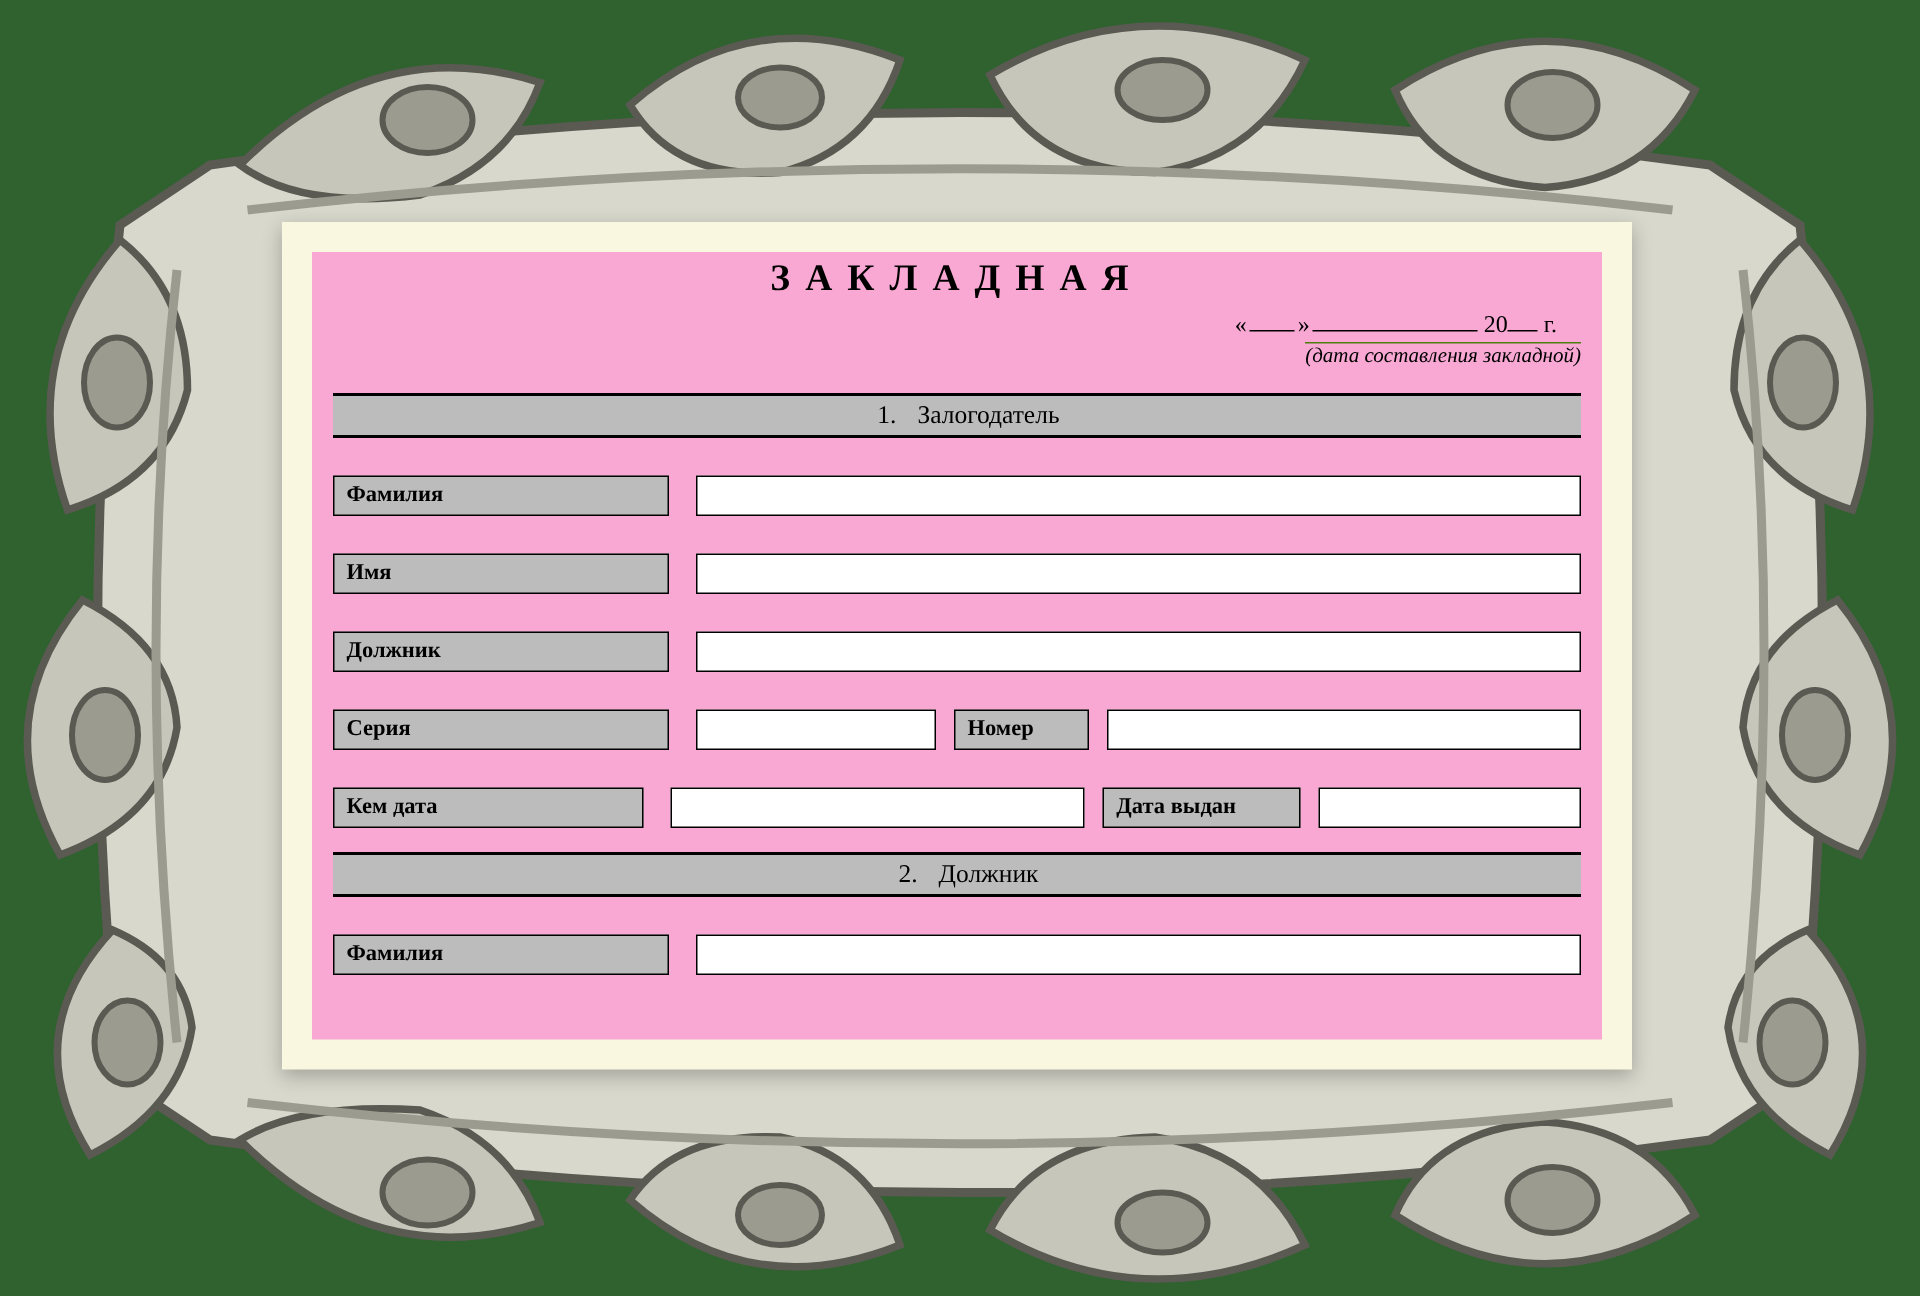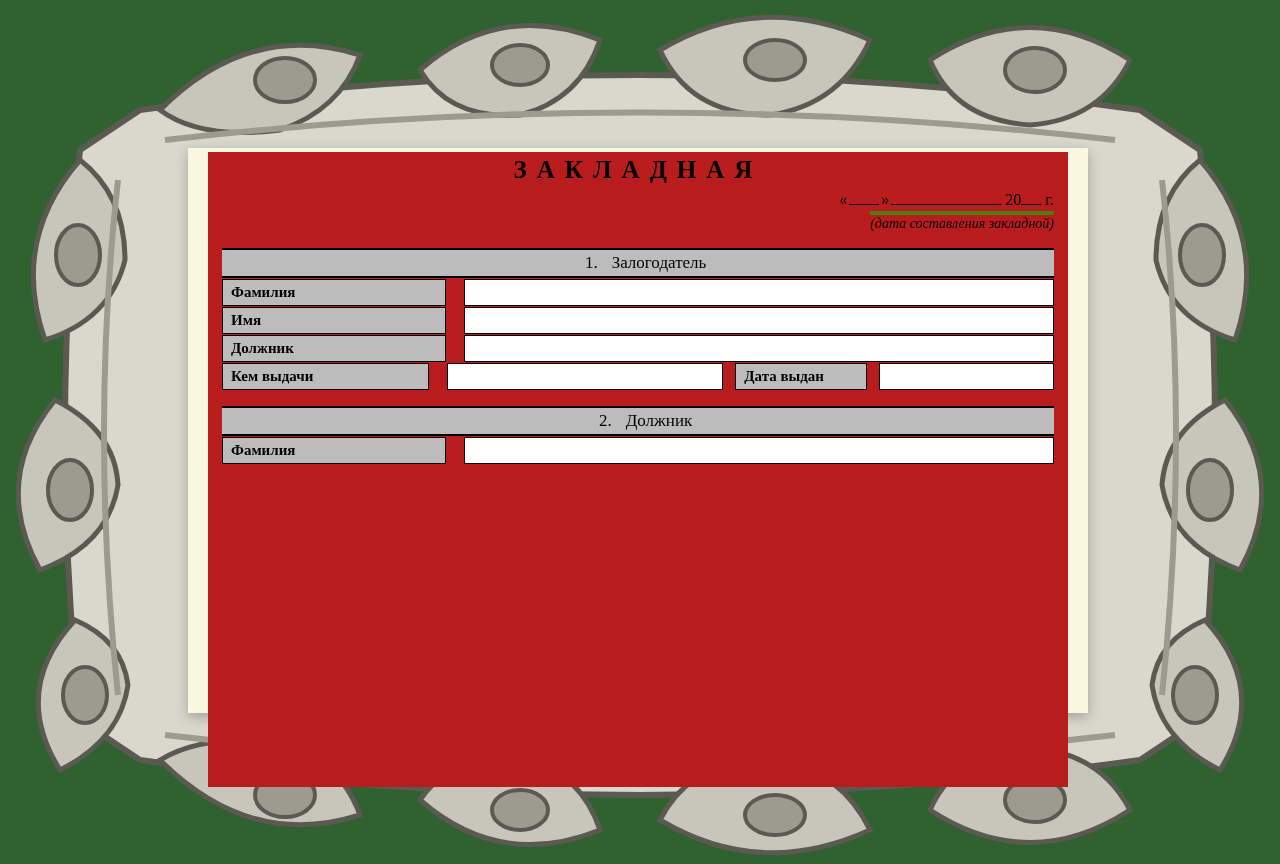--- a/index.html
+++ b/index.html
@@ -1,32 +1,32 @@
 <!DOCTYPE html>
 <html><head>
 <meta charset="utf-8">
 <style>
   html,body{margin:0;padding:0;width:1280px;height:864px;background:#2f622f;font-family:"Times New Roman",serif;overflow:hidden}
   .stage{position:relative;width:1280px;height:864px}
   svg.scroll{position:absolute;inset:0;width:1280px;height:864px}
   .paper-outer{position:absolute;left:188px;top:148px;width:900px;height:565px;background:#f9f7df;box-shadow:0 4px 12px rgba(0,0,0,.25)}
-  .paper{position:absolute;left:208px;top:152px;width:860px;height:635px;background:#b91c1c;overflow:hidden}
+  .paper{position:absolute;left:208px;top:168px;width:860px;height:525px;background:#f9a8d4;overflow:hidden}
   .inner{padding:4px 14px 0 14px}
   .title{font-size:25px;font-weight:bold;text-align:center;letter-spacing:10px;margin:0 0 6px 0}
-  .dateline{text-align:right;font-size:16px;margin:0 0 2px 0}
+  .dateline{text-align:right;font-size:16px;margin:0 16px 2px 0}
   .dateline .q{padding:0 2px}
   .dateline .blank{display:inline-block;border-bottom:1px solid #000;min-width:30px;height:14px;vertical-align:baseline}
   .dateline .blank.long{min-width:110px}
   .dateline .blank.yr{min-width:20px}
-  .datecap{text-align:right;font-style:italic;font-size:14px;border-top:4px solid #4d7c0f;display:inline-block;float:right;padding-top:1px}
+  .datecap{text-align:right;font-style:italic;font-size:14px;border-top:1px solid #4d7c0f;display:inline-block;float:right;padding-top:1px}
   .clr{clear:both}
   .sect{margin-top:16px}
   .bar{background:#bcbcbc;border-top:2.5px solid #000;border-bottom:2.5px solid #000;font-weight:normal;font-size:17px;text-align:center;padding:3px 0}
   .bar .num{display:inline-block;width:28px;text-align:right;margin-right:14px}
-  .row{display:flex;margin-top:1px;align-items:stretch}
+  .row{display:flex;margin-top:25px;align-items:stretch}
   .lbl{background:#bcbcbc;border:1.5px solid #000;font-weight:bold;font-size:15px;padding:4px 8px;box-sizing:border-box;display:flex;align-items:center}
   .lbl.w{width:224px}
   .lbl.n{width:90px;justify-content:flex-start}
   .lbl.d{width:142px}
   .gap{width:18px;flex:0 0 18px}
   .gap.s{width:12px;flex:0 0 12px}
   .fld{border:1.5px solid #000;background:#fff;min-height:22px;box-sizing:border-box}
   .fld.g{flex:1}
   .fld.short{width:160px}
   .fld.mid{width:300px}
@@ -110,23 +110,32 @@
       </div>
 
       <div class="row">
         <div class="lbl w">Должник</div>
         <div class="gap"></div>
         <div class="fld g"></div>
       </div>
 
 
 
+      <div class="row">
+        <div class="lbl w">Серия</div>
+        <div class="gap"></div>
+        <div class="fld short"></div>
+        <div class="gap s"></div>
+        <div class="lbl n">Номер</div>
+        <div class="gap s"></div>
+        <div class="fld g"></div>
+      </div>
 
       <div class="row">
-        <div class="lbl w">Кем выдачи</div>
+        <div class="lbl w">Кем дата</div>
         <div class="gap"></div>
         <div class="fld mid"></div>
         <div class="gap s"></div>
         <div class="lbl d">Дата выдан</div>
         <div class="gap s"></div>
         <div class="fld iss"></div>
       </div>
     </div>
 
     <div class="sect">

